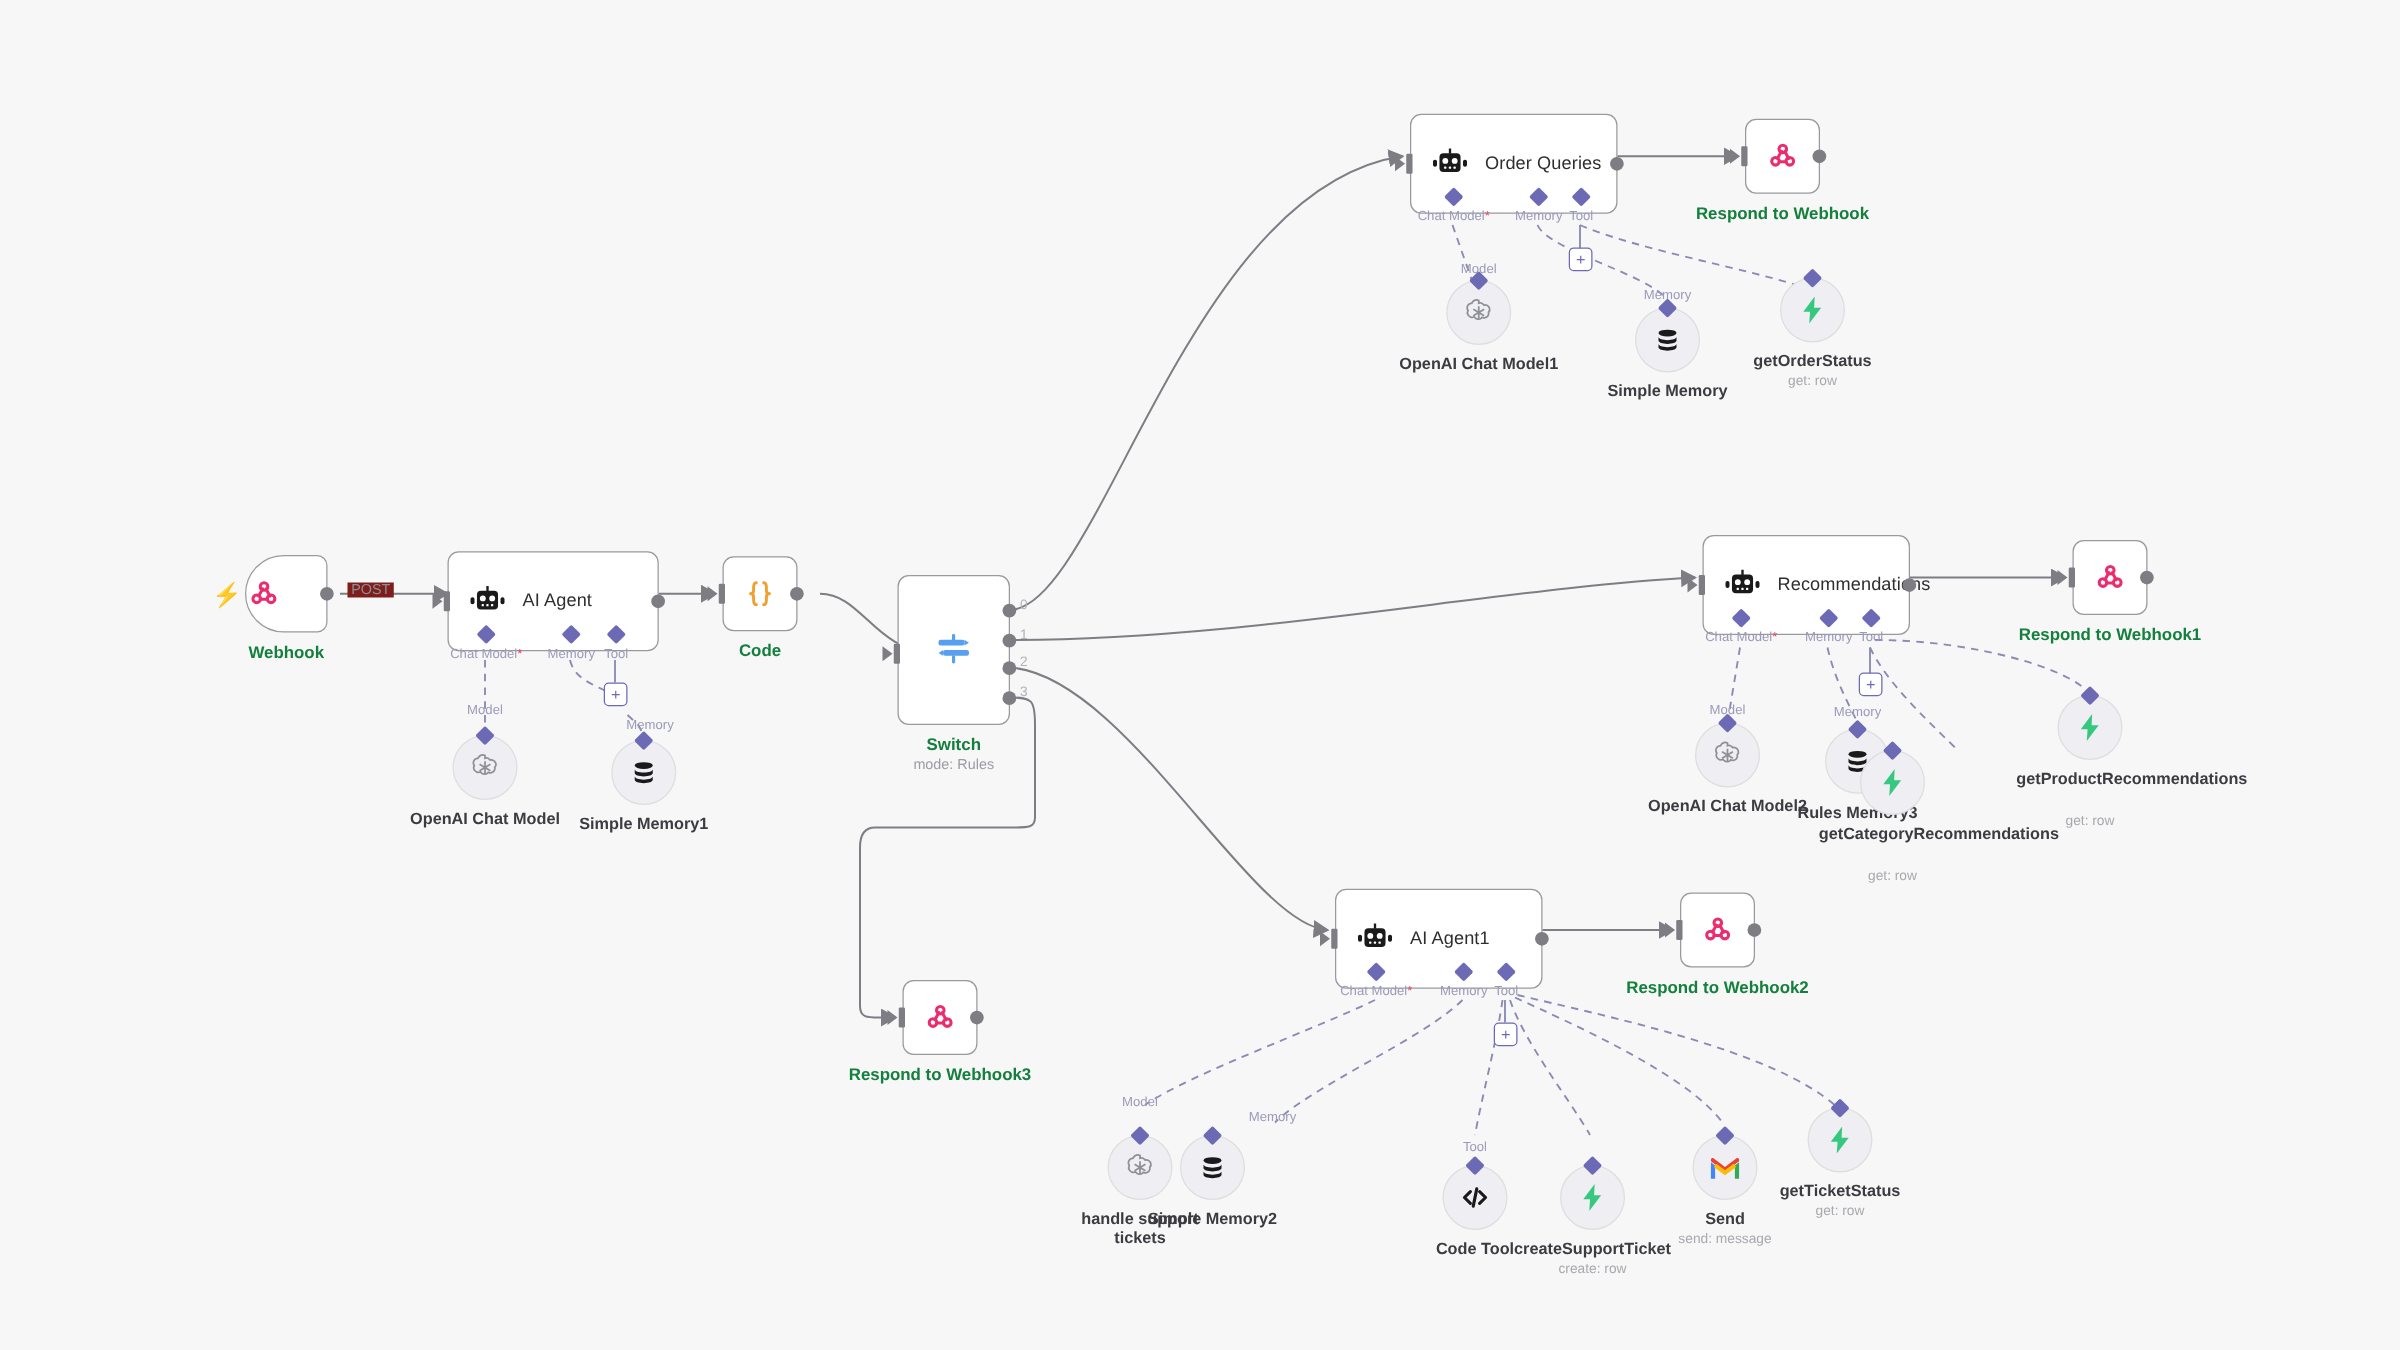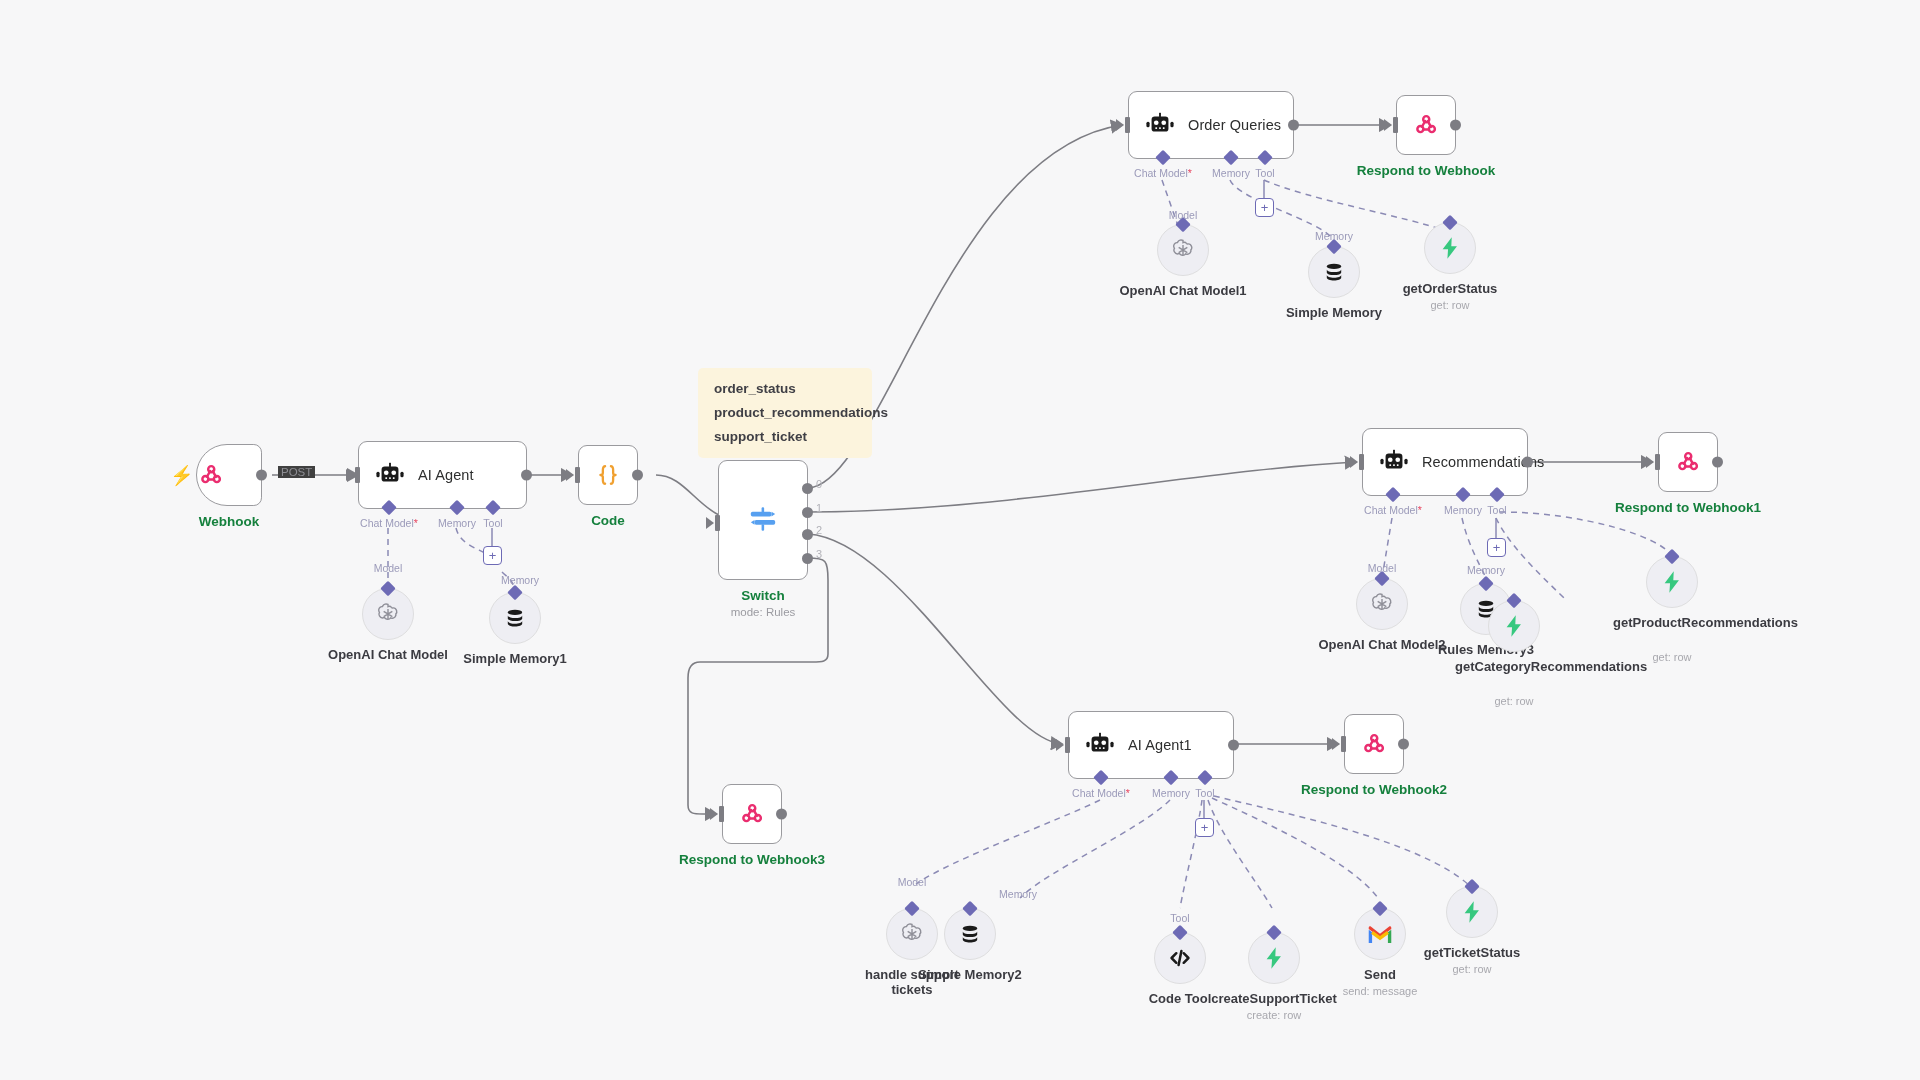--- a/index.html
+++ b/index.html
@@ -26,21 +26,21 @@
   .node {
     position: absolute;
     background: #ffffff;
     border: 1.5px solid #9a9a9e;
     border-radius: 9px;
     display: flex;
     align-items: center;
     z-index: 5;
   }
   .node.square { width: 60px; height: 60px; justify-content: center; }
-  .node.wide   { height: 68px; padding-left: 16px; gap: 13px; }
+  .node.wide   { height: 80px; padding-left: 16px; gap: 13px; }
   .node.trigger {
     border-radius: 34px 9px 9px 34px;
     width: 66px; height: 62px; 
   }
   .node-title {
     font-size: 14.5px;
     color: #2d2e2e;
     line-height: 1.12;
     letter-spacing: .1px;
     max-width: 108px;
@@ -209,21 +209,21 @@
     position: absolute;
     font-size: 19px;
     color: #ff6d5a;
     z-index: 6;
   }
   
   .edge-label {
     position: absolute;
     font-size: 11.5px;
     color: #8d8d93;
-    background: #404040;
+    background: #7f1d1d;
     padding: 0 3px;
     z-index: 4;
   }
   svg.icon { display: block; }
 </style>
 </head>
 <body>
 
 <div id="canvas">
 
@@ -299,25 +299,20 @@
 
       <path d="M1212,798 C1260,820 1350,860 1378,898"></path>
 
       <path d="M1214,796 C1280,812 1420,840 1470,886"></path>
       <g stroke-dasharray="none">
           <path d="M1204,800 L1204,818"></path>
         </g>
     </g>
   </svg>
 
-  <div class="sticky" style="left:698px; top:368px; width:174px;">
-    <div class="sticky-line">order_status</div>
-    <div class="sticky-line">product_recommendations</div>
-    <div class="sticky-line">support_ticket</div>
-  </div>
 
   <div class="trigger-bolt" style="left:170px; top:464px;">⚡</div>
   <div class="node trigger" style="left:196px; top:444px;">
     <span>
       <svg class="icon" width="28" height="28" viewBox="0 0 24 24" fill="none" stroke="#ea2d6f" stroke-width="2.1" stroke-linecap="round">
         <path d="M8.5 13.5 L11.3 8.6"></path>
         <circle cx="12.2" cy="7" r="2.6"></circle>
         <path d="M13.6 8.7 L16.2 13.6"></path>
         <circle cx="17" cy="15.5" r="2.6"></circle>
         <path d="M14.5 15.8 L9.6 15.8"></path>

